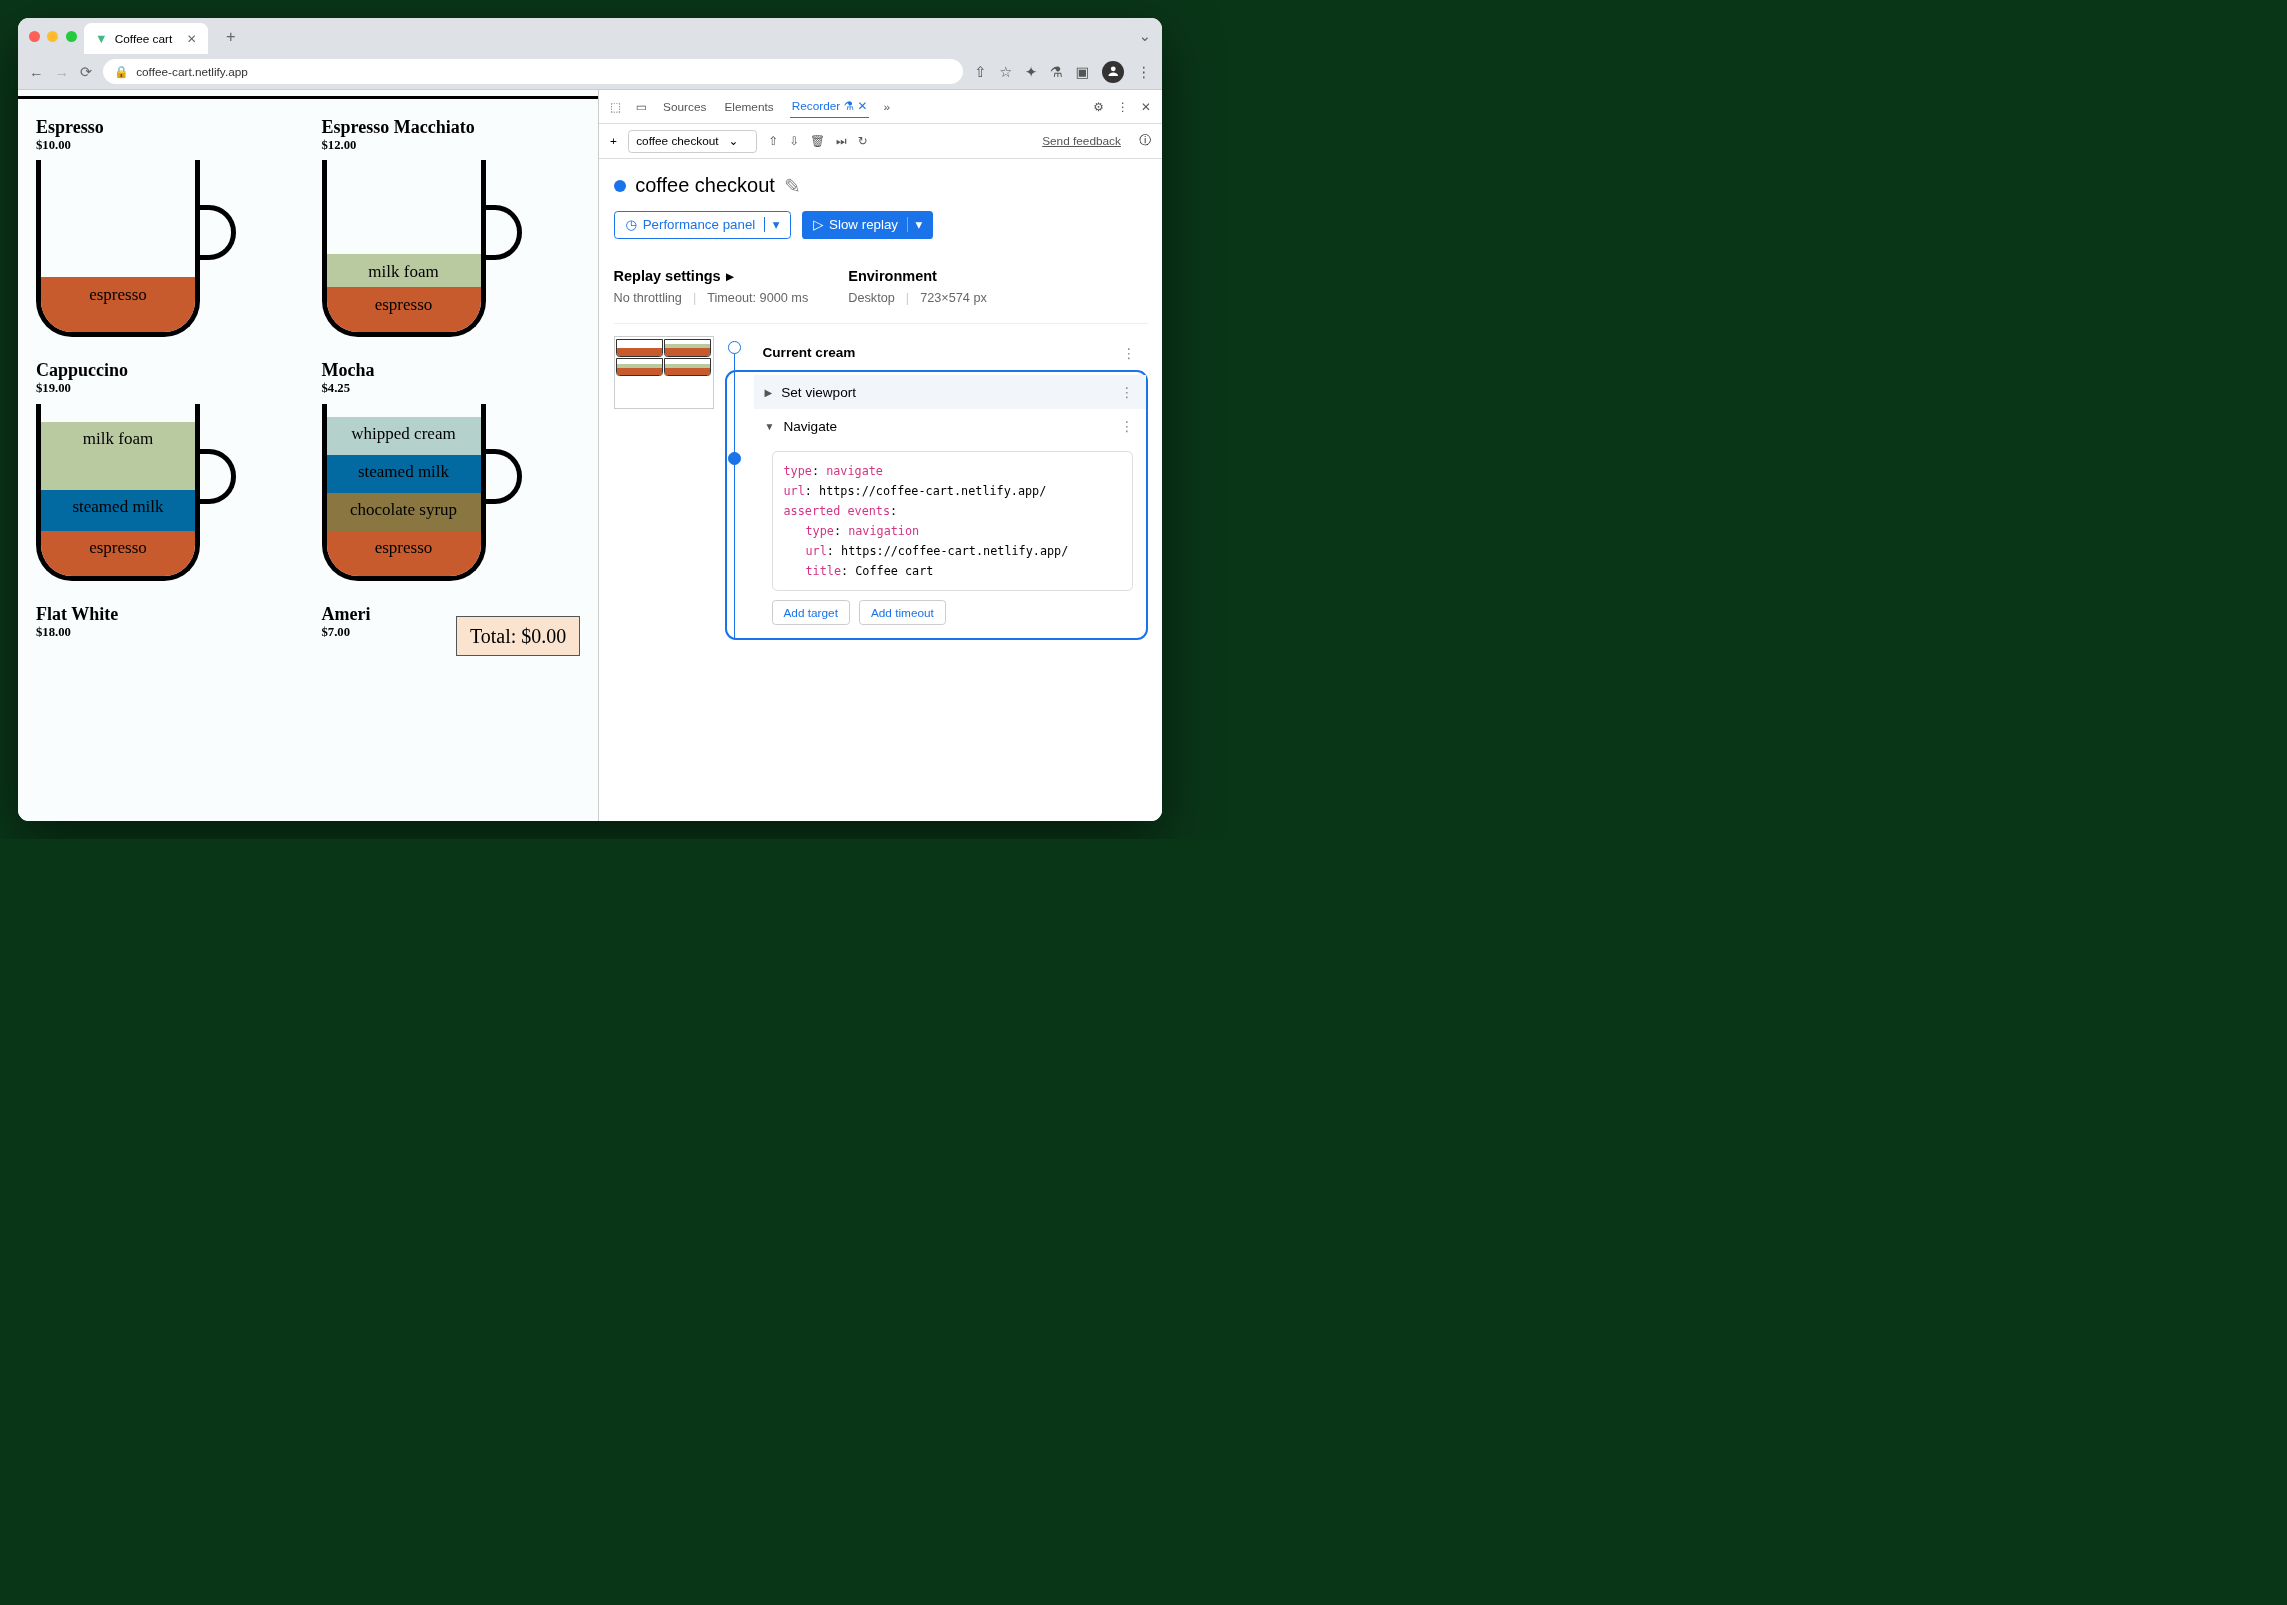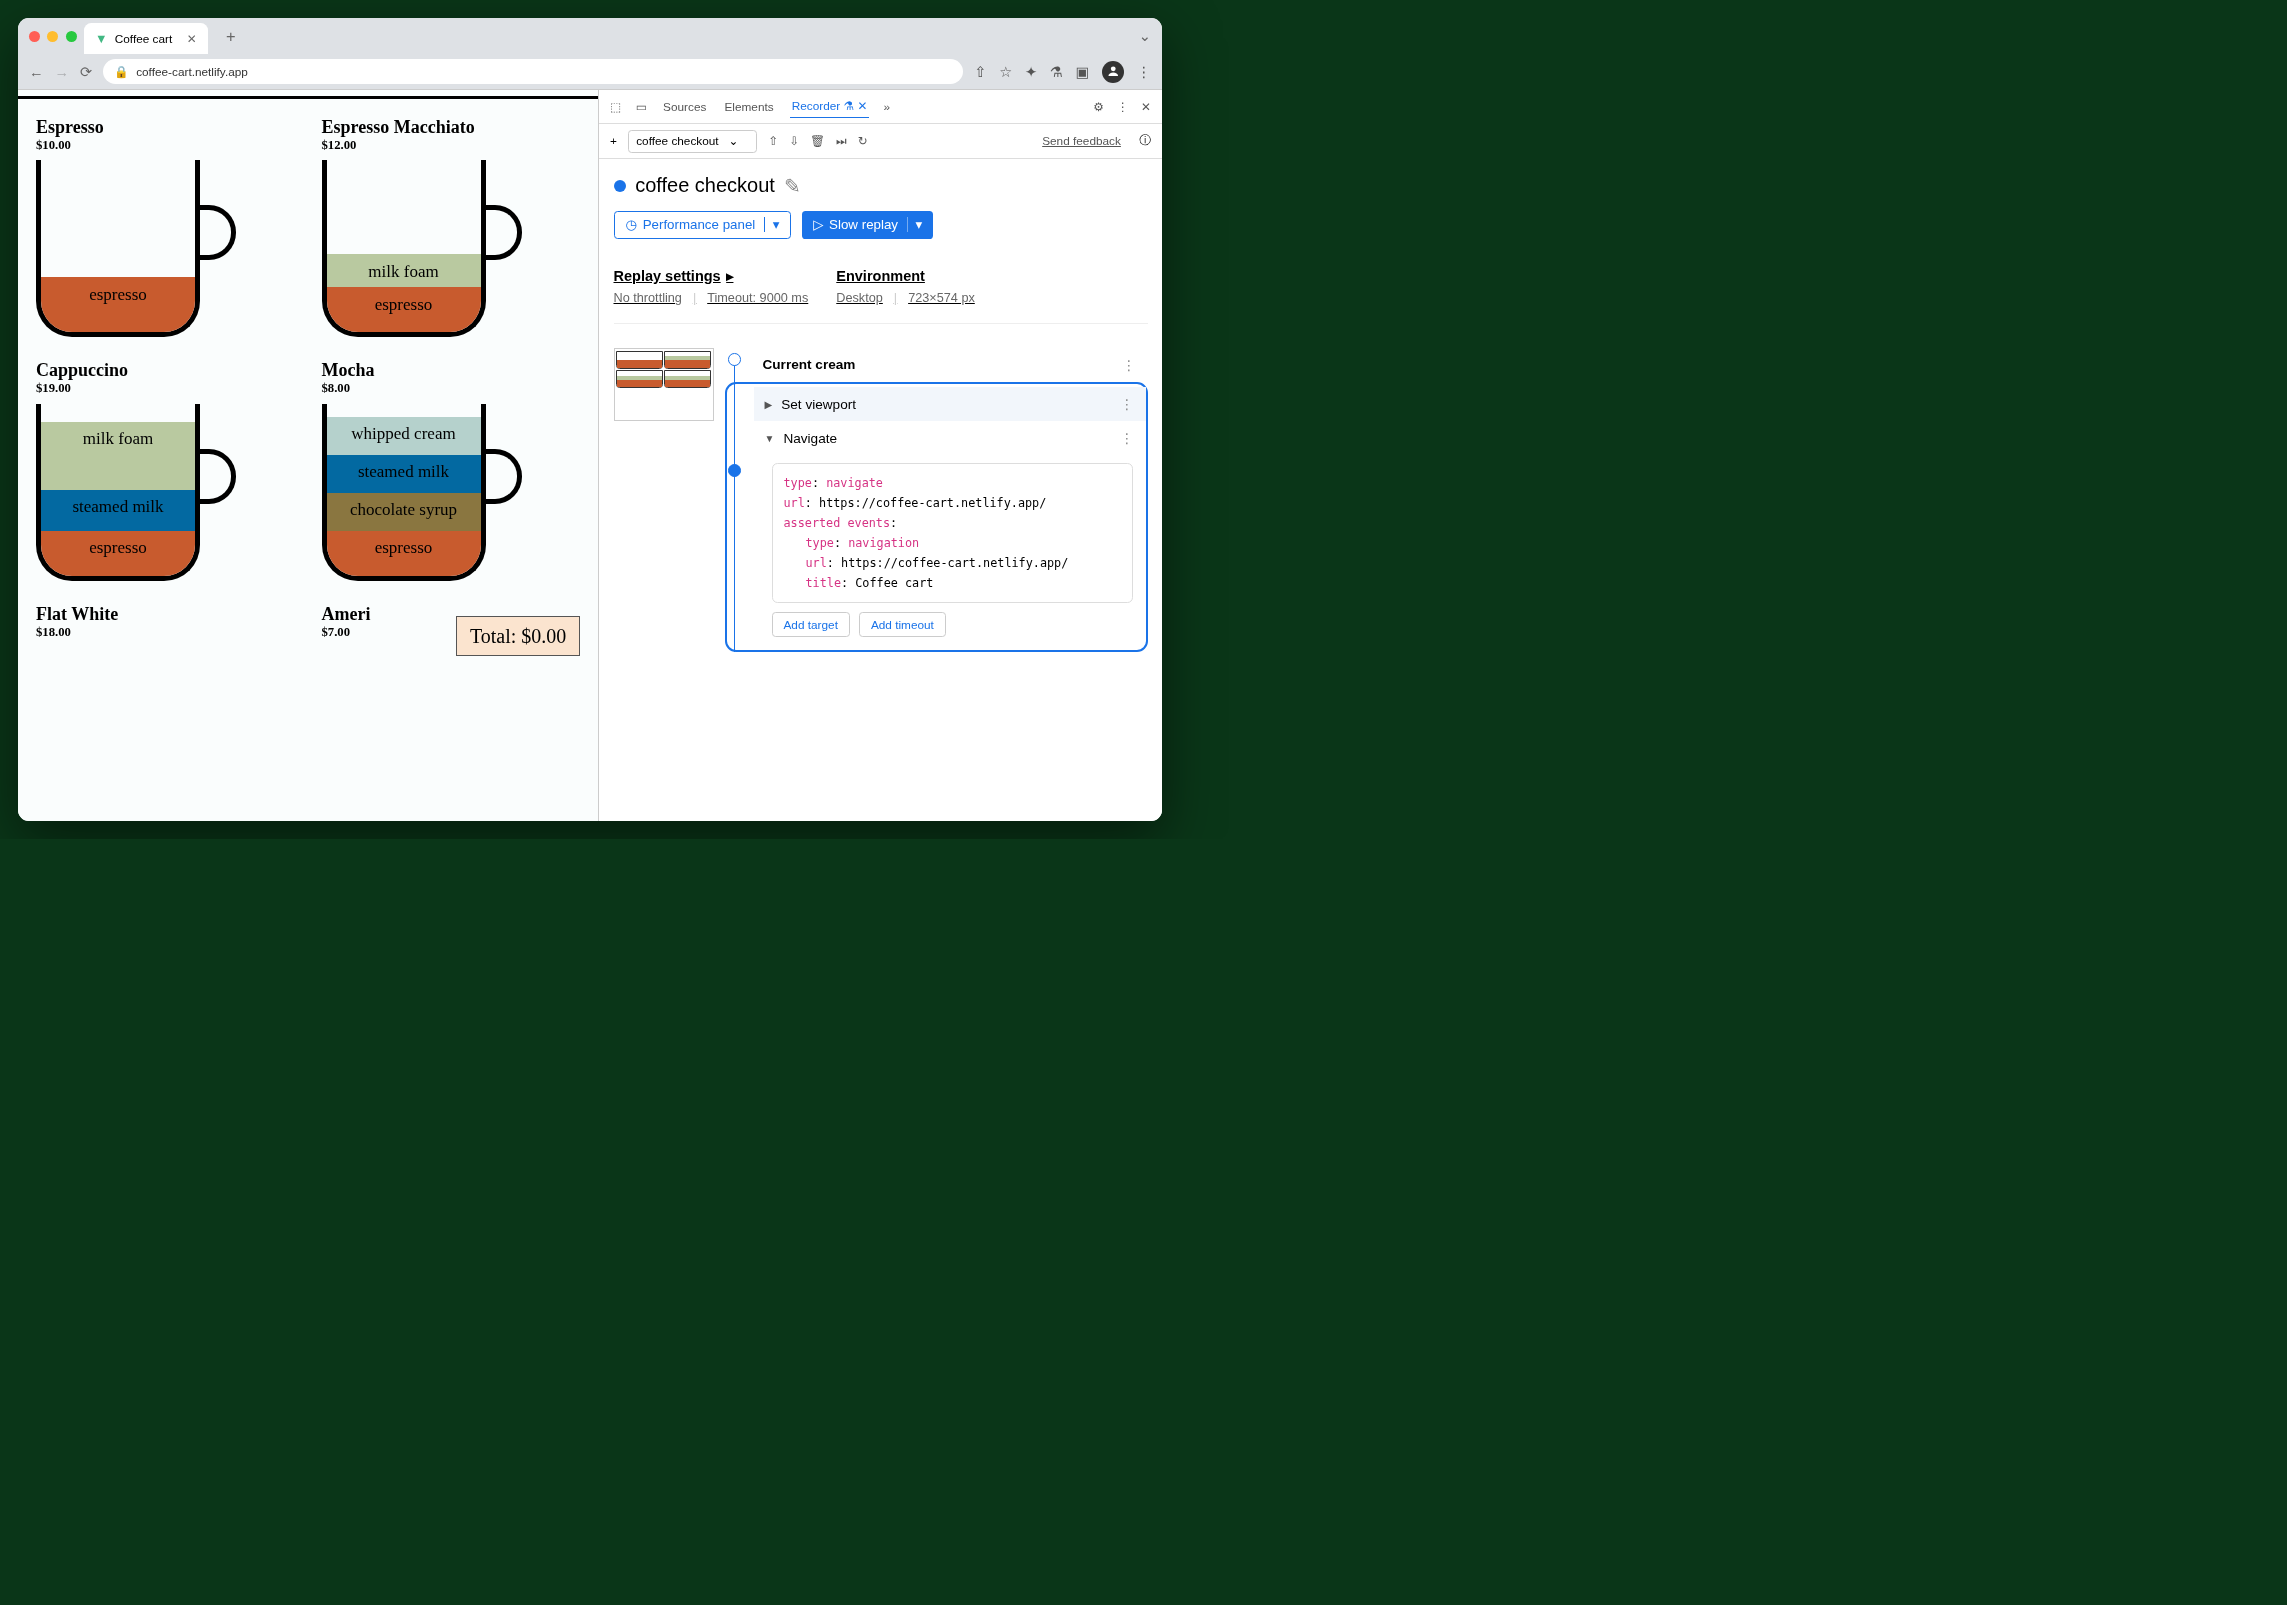--- a/index.html
+++ b/index.html
@@ -68,21 +68,21 @@
 .rec-title { display: flex; align-items: center; gap: 9px; font-size: 20px; margin-bottom: 12.7px; }
 .blue-dot { width: 12.7px; height: 12.7px; background: #1a73e8; border-radius: 50%; }
 .pencil { color: #888; cursor: pointer; }
 
 .btn-row { display: flex; gap: 11px; margin-bottom: 18px; }
 .btn-outline { border: 0.9px solid #1a73e8; color: #1a73e8; background: #fff; padding: 5.5px 11px; border-radius: 3.6px; display: flex; align-items: center; gap: 5.5px; cursor: pointer; }
 .btn-solid { border: none; background: #1a73e8; color: #fff; padding: 5.5px 11px; border-radius: 3.6px; display: flex; align-items: center; gap: 5.5px; cursor: pointer; }
 .btn-drop { border-left: 0.9px solid rgba(255,255,255,0.4); padding-left: 7.3px; margin-left: 3.6px; }
 .btn-drop-outline { border-left: 0.9px solid #1a73e8; padding-left: 7.3px; margin-left: 3.6px; }
 
-.settings-row { display: flex; gap: 28px; padding: 11px 0 18px; border-bottom: 0.9px solid #eee; margin-bottom: 24px; text-decoration: underline; }
+.settings-row { display: flex; gap: 40px; padding: 11px 0 18px; border-bottom: 0.9px solid #eee; margin-bottom: 12px; }
 .settings-col h4 { font-size: 14.5px; font-weight: 600; margin-bottom: 7.3px; display: flex; align-items: center; gap: 5.5px; cursor: pointer; }
 .settings-col .vals { color: #666; display: flex; gap: 11px; font-size: 12.7px; }
 
 .timeline { display: flex; gap: 11px; }
 .thumb { width: 100px; height: 73px; border: 0.9px solid #ccc; background: #fff; font-size: 5.5px; padding: 1.8px; flex-shrink: 0; }
 .thumb-inner { display: grid; grid-template-columns: 1fr 1fr; gap: 1.8px; }
 .thumb-mug { height: 18px; border: 0.9px solid #333; border-radius: 0 0 3.6px 3.6px; display: flex; flex-direction: column; justify-content: flex-end; }
 .thumb-l1 { height: 7.3px; background: #c85b2e; }
 .thumb-l2 { height: 4.5px; background: #b9c9a0; }
 
@@ -188,21 +188,21 @@
               <div class="layer l-milkfoam" style="height:68px">milk foam</div>
               <div class="layer l-steamedmilk" style="height:41px">steamed milk</div>
               <div class="layer l-espresso" style="height:45px">espresso</div>
             </div>
             <div class="mug-handle"></div>
           </div>
         </div>
 
         <div class="coffee-item">
           <div class="coffee-name">Mocha</div>
-          <div class="coffee-price">$8.00</div>
+          <div class="coffee-price">$4.25</div>
           <div class="mug">
             <div class="mug-body">
               <div class="layer l-whipped" style="height:38px">whipped cream</div>
               <div class="layer l-steamedmilk" style="height:38px">steamed milk</div>
               <div class="layer l-chocsyrup" style="height:38px">chocolate syrup</div>
               <div class="layer l-espresso" style="height:45px">espresso</div>
             </div>
             <div class="mug-handle"></div>
           </div>
         </div>

